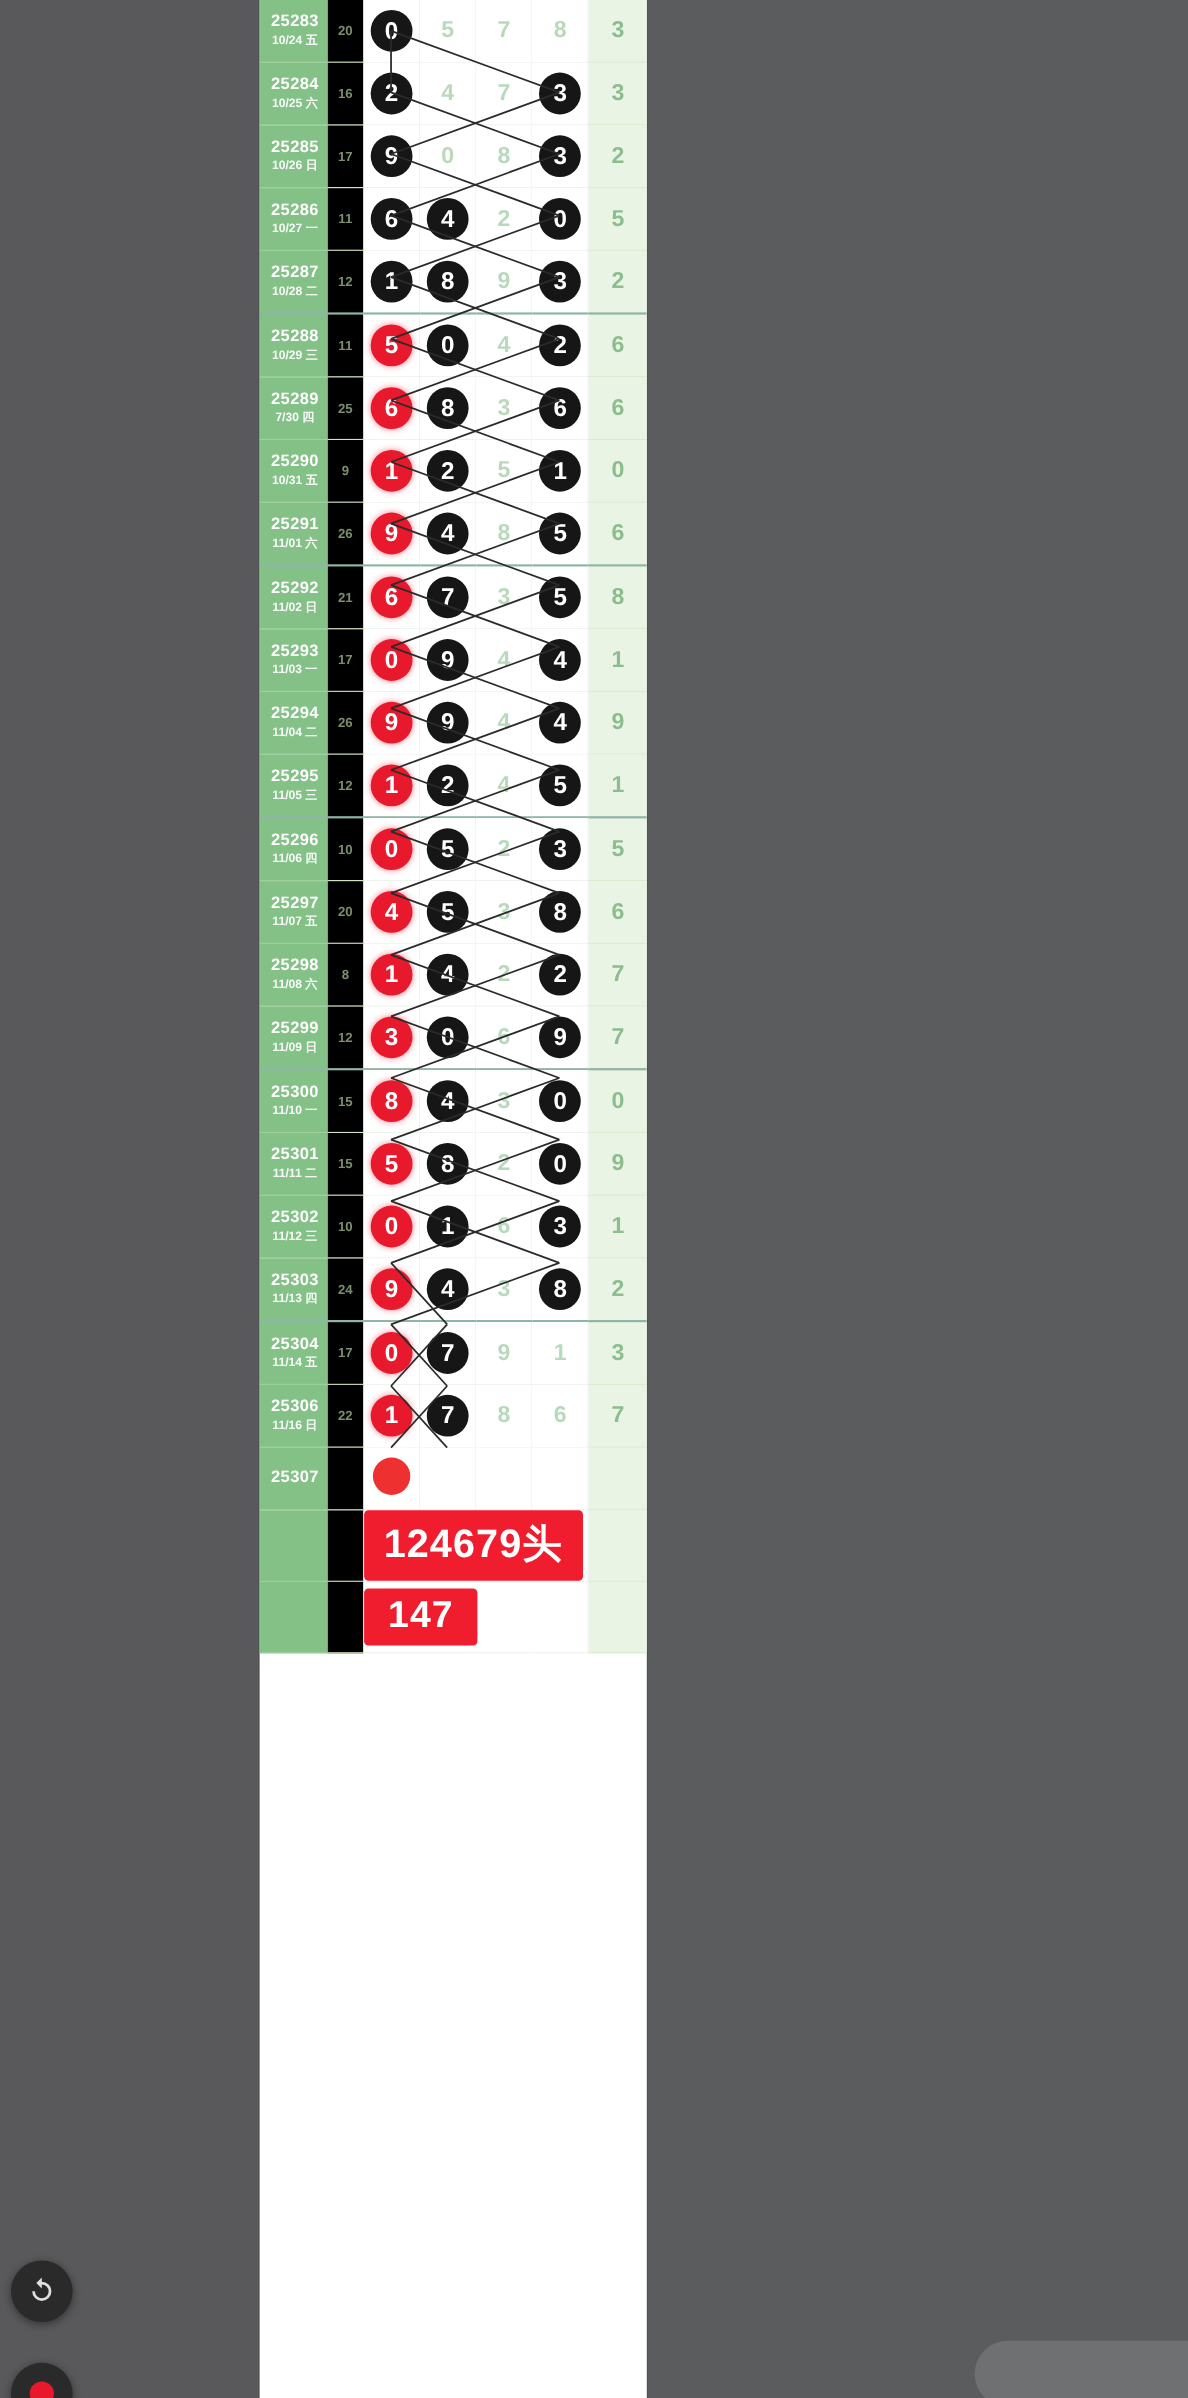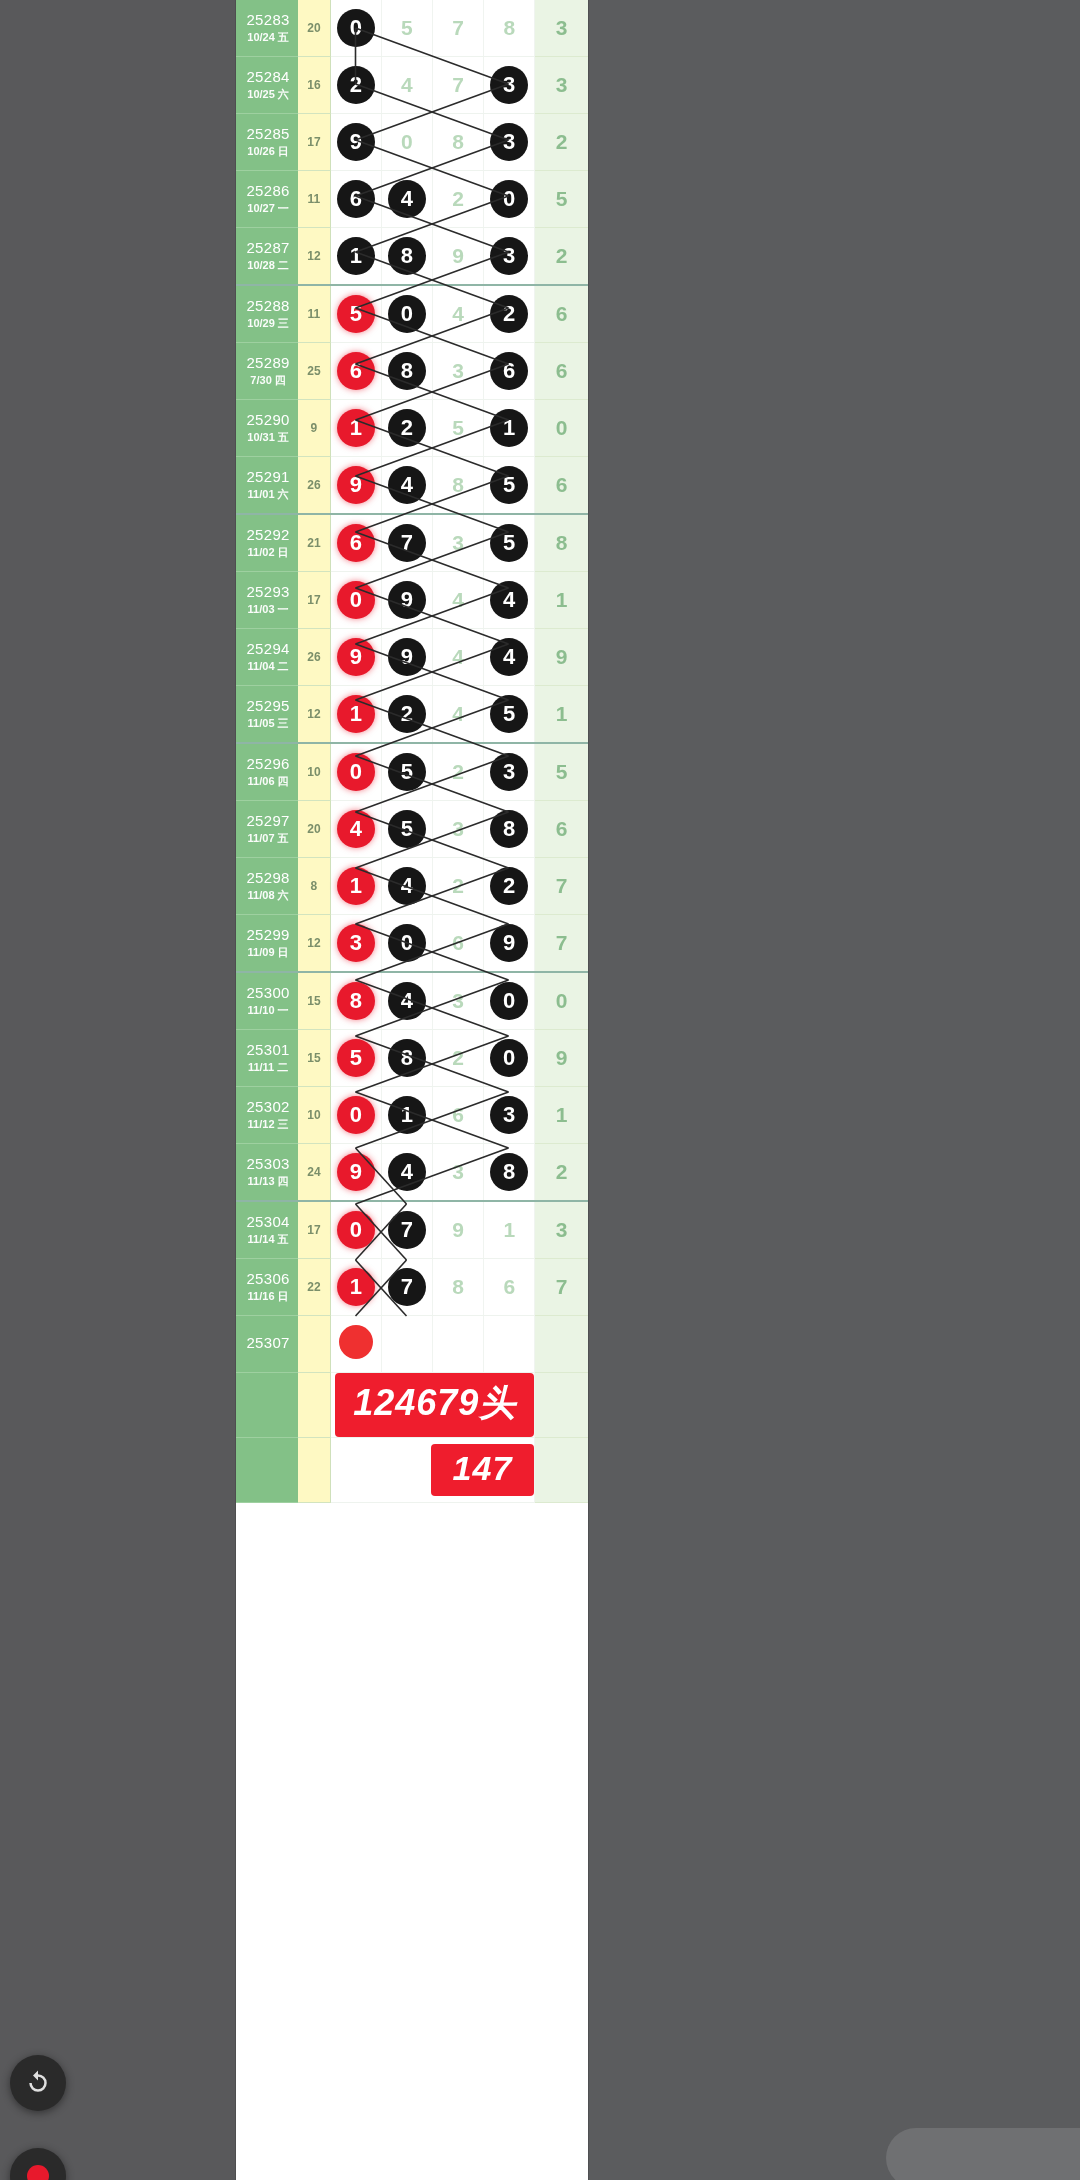--- a/index.html
+++ b/index.html
@@ -31,25 +31,25 @@
   .tbl col.c-d{width:51px;}
   .tbl col.c-tail{width:53px;}
 
   .tbl td{padding:0;height:56px;vertical-align:middle;text-align:center;}
 
   td.issue{
     background:#83c187;color:#ffffff;
     border-bottom:1px solid #9ed0a0;
     line-height:1.12;padding-left:2px;
   }
-  td.issue .no{display:block;font-size:15px;font-weight:400;letter-spacing:.3px;}
+  td.issue .no{display:block;font-size:15px;font-weight:700;letter-spacing:.3px;}
   td.issue .dt{display:block;font-size:11px;font-weight:700;opacity:.96;margin-top:2px;}
 
   td.cnt{
-    background:#fef9c3;color:#7b8f6a;
+    background:#000000;color:#7b8f6a;
     font-size:12px;font-weight:700;
     border-bottom:1px solid #d2e4bf;
     border-right:1px solid #cfe0bb;
   }
   td.dcell{
     background:#ffffff;border-bottom:1px solid #eef3ee;
     border-right:1px solid #f0f4f0;position:relative;
   }
   td.tail{
     background:#eaf4e4;color:#8cbd8f;
@@ -69,21 +69,21 @@
     text-align:center;
   }
   .ball.black{background:#161616;}
   .ball.red{background:#e8192c;box-shadow:0 0 6px rgba(232,25,44,.55);}
 
   
   .lines{position:absolute;left:0;top:0;width:352px;height:2180px;z-index:3;pointer-events:none;}
 
   
   .banner-row td{height:64px;}
-  .bn-wrap{display:flex;align-items:center;justify-content:flex-end;font-style:italic;}
+  .bn-wrap{display:flex;align-items:center;justify-content:flex-start;}
   .banner{
     display:inline-block;background:#ef1d2d;color:#fff;
     font-size:36px;font-weight:700;letter-spacing:1px;
     padding:6px 18px 9px 18px;border-radius:4px;white-space:nowrap;
   }
   .banner.small{font-size:34px;padding:5px 22px 8px 22px;}
 
   .lastball{display:inline-block;width:34px;height:34px;border-radius:50%;background:#ef3030;}
 
   

